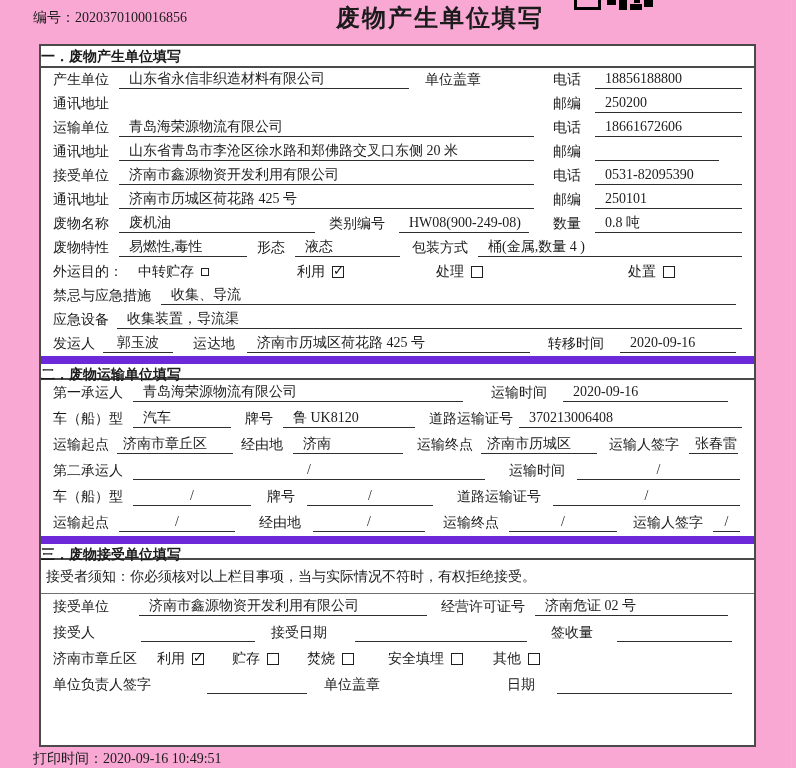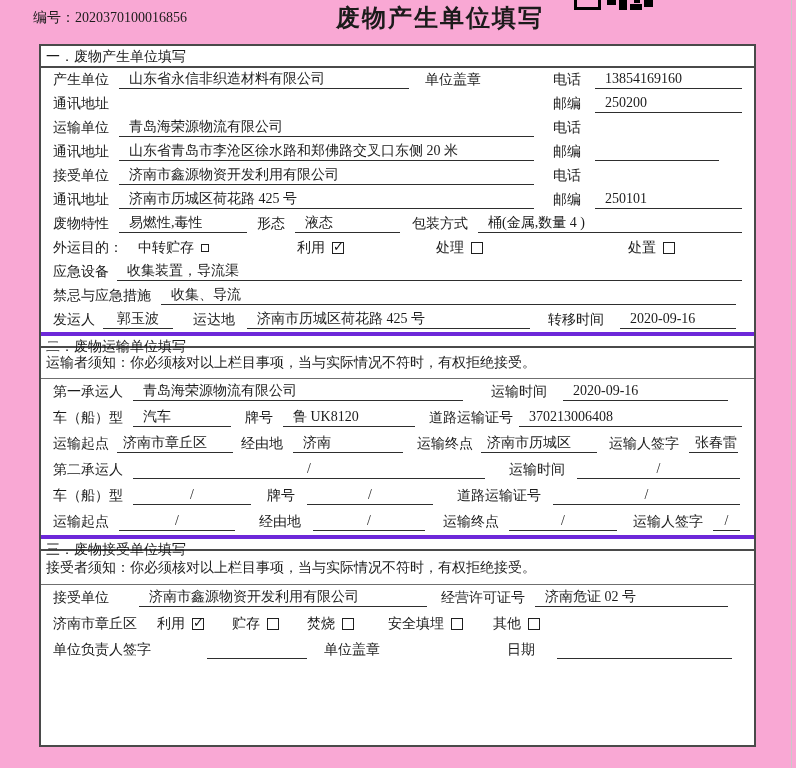--- a/index.html
+++ b/index.html
@@ -11,23 +11,23 @@
   .title{position:absolute;left:0;top:2px;width:100%;box-sizing:border-box;padding-left:84px;
          text-align:center;font-family:"DejaVu Sans","Liberation Sans",sans-serif;
          font-weight:bold;font-size:24px;letter-spacing:2px;}
   .qr{position:absolute;left:574px;top:0;width:86px;height:10px;}
   .qr i{position:absolute;background:#000;}
   .qr .q0{left:0;top:0;width:27px;height:10px;background:transparent;border:3px solid #000;border-top:none;box-sizing:border-box;}
   
   .box{position:absolute;left:39px;top:44px;width:717px;height:703px;box-sizing:border-box;
        border:2px solid #4a4a4a;background:#fff;}
   .sec-h{height:22px;line-height:20px;box-sizing:border-box;border-bottom:2px solid #4a4a4a;
-         padding-left:5px;font-family:"DejaVu Sans","Liberation Sans",sans-serif;
-         font-weight:normal;font-size:14px;}
-  .sec-h.mid{border-top:4px solid #6d28d9;height:16px;line-height:21px;}
+         font-family:"DejaVu Sans","Liberation Sans",sans-serif;
+         font-weight:bold;font-size:14px;}
+  .sec-h.mid{border-top:8px solid #6d28d9;height:24px;line-height:21px;}
   .notice{display:flex;align-items:center;box-sizing:border-box;border-bottom:1px solid #6f6f6f;padding-left:5px;}
   .n2{height:31px;} .n3{height:34px;}
   .r{display:flex;align-items:center;height:24px;box-sizing:border-box;padding:0 12px;}
   .r2{height:26px;}
   .lg{display:flex;align-items:center;flex:0 0 auto;}
   .lbl{flex:0 0 auto;white-space:nowrap;overflow:visible;}
   .val{border-bottom:1px solid #2e2e2e;height:18px;line-height:16px;box-sizing:border-box;
        padding-left:10px;white-space:nowrap;overflow:visible;flex:0 0 auto;}
   .val.ctr{text-align:center;padding-left:0;}
   .flex1{flex:1 1 auto;}
@@ -63,66 +63,78 @@
 
     <div class="sec-h">一．废物产生单位填写</div>
 
     <div class="r">
       <div class="lg" style="width:500px">
         <span class="lbl" style="width:58px">产生单位</span>
         <span class="val" style="width:290px;margin-left:8px">山东省永信非织造材料有限公司</span>
         <span class="lbl" style="margin-left:16px">单位盖章</span>
       </div>
       <span class="lbl" style="width:30px">电话</span>
-      <span class="val flex1" style="margin-left:12px">13854169160</span>
+      <span class="val flex1" style="margin-left:12px">18856188800</span>
     </div>
 
     <div class="r">
       <div class="lg" style="width:500px">
         <span class="lbl" style="width:58px">通讯地址</span>
       </div>
       <span class="lbl" style="width:30px">邮编</span>
       <span class="val flex1" style="margin-left:12px">250200</span>
     </div>
 
     <div class="r">
       <div class="lg" style="width:500px">
         <span class="lbl" style="width:58px">运输单位</span>
         <span class="val" style="width:415px;margin-left:8px">青岛海荣源物流有限公司</span>
       </div>
       <span class="lbl" style="width:30px">电话</span>
+      <span class="val flex1" style="margin-left:12px">18661672606</span>
     </div>
 
     <div class="r">
       <div class="lg" style="width:500px">
         <span class="lbl" style="width:58px">通讯地址</span>
         <span class="val" style="width:415px;margin-left:8px">山东省青岛市李沧区徐水路和郑佛路交叉口东侧 20 米</span>
       </div>
       <span class="lbl" style="width:30px">邮编</span>
       <span class="val" style="width:124px;margin-left:12px"></span>
       <span class="sp flex1"></span>
     </div>
 
     <div class="r">
       <div class="lg" style="width:500px">
         <span class="lbl" style="width:58px">接受单位</span>
         <span class="val" style="width:415px;margin-left:8px">济南市鑫源物资开发利用有限公司</span>
       </div>
       <span class="lbl" style="width:30px">电话</span>
+      <span class="val flex1" style="margin-left:12px">0531-82095390</span>
     </div>
 
     <div class="r">
       <div class="lg" style="width:500px">
         <span class="lbl" style="width:58px">通讯地址</span>
         <span class="val" style="width:415px;margin-left:8px">济南市历城区荷花路 425 号</span>
       </div>
       <span class="lbl" style="width:30px">邮编</span>
       <span class="val flex1" style="margin-left:12px">250101</span>
     </div>
 
+    <div class="r">
+      <div class="lg" style="width:500px">
+        <span class="lbl" style="width:58px">废物名称</span>
+        <span class="val" style="width:196px;margin-left:8px">废机油</span>
+        <span class="lbl" style="width:58px;margin-left:14px">类别编号</span>
+        <span class="val" style="width:130px;margin-left:12px">HW08(900-249-08)</span>
+      </div>
+      <span class="lbl" style="width:30px">数量</span>
+      <span class="val flex1" style="margin-left:12px">0.8 吨</span>
+    </div>
 
     <div class="r">
       <span class="lbl" style="width:58px">废物特性</span>
       <span class="val" style="width:128px;margin-left:8px">易燃性,毒性</span>
       <span class="lbl" style="width:30px;margin-left:10px">形态</span>
       <span class="val" style="width:105px;margin-left:8px">液态</span>
       <span class="lbl" style="width:58px;margin-left:12px">包装方式</span>
       <span class="val flex1" style="margin-left:8px">桶(金属,数量 4 )</span>
     </div>
 
@@ -141,40 +153,39 @@
         <span class="cb"></span>
       </span>
       <span class="opt" style="margin-left:145px">
         <span>处置</span>
         <span class="cb"></span>
       </span>
     </div>
 
 
     <div class="r">
+      <span class="lbl" style="width:100px">禁忌与应急措施</span>
+      <span class="val flex1" style="margin-left:8px;margin-right:6px">收集、导流</span>
+    </div>
+
+    <div class="r">
       <span class="lbl" style="width:58px">应急设备</span>
       <span class="val flex1" style="margin-left:6px">收集装置，导流渠</span>
-    </div>
-
-    <div class="r">
-      <span class="lbl" style="width:100px">禁忌与应急措施</span>
-      <span class="val flex1" style="margin-left:8px;margin-right:6px">收集、导流</span>
     </div>
 
     <div class="r">
       <span class="lbl" style="width:44px">发运人</span>
       <span class="val ctr" style="width:70px;margin-left:6px">郭玉波</span>
       <span class="lbl" style="width:44px;margin-left:20px">运达地</span>
       <span class="val" style="width:283px;margin-left:10px">济南市历城区荷花路 425 号</span>
       <span class="lbl" style="width:58px;margin-left:18px">转移时间</span>
       <span class="val flex1" style="margin-left:14px;margin-right:6px">2020-09-16</span>
     </div>
 
     <div class="sec-h mid">二．废物运输单位填写</div>
-    <div class="notice n2">运输者须知：你必须核对以上栏目事项，当与实际情况不符时，有权拒绝接受。</div>
 
     <div class="r r2">
       <span class="lbl" style="width:72px">第一承运人</span>
       <span class="val" style="width:330px;margin-left:8px">青岛海荣源物流有限公司</span>
       <span class="lbl" style="width:58px;margin-left:28px">运输时间</span>
       <span class="val flex1" style="margin-left:14px;margin-right:14px">2020-09-16</span>
     </div>
 
     <div class="r r2">
       <span class="lbl" style="width:74px">车（船）型</span>
@@ -226,20 +237,28 @@
     <div class="sec-h mid">三．废物接受单位填写</div>
     <div class="notice n3">接受者须知：你必须核对以上栏目事项，当与实际情况不符时，有权拒绝接受。</div>
 
     <div class="r r2">
       <span class="lbl" style="width:58px">接受单位</span>
       <span class="val" style="width:288px;margin-left:28px">济南市鑫源物资开发利用有限公司</span>
       <span class="lbl" style="width:84px;margin-left:14px">经营许可证号</span>
       <span class="val flex1" style="margin-left:10px;margin-right:14px">济南危证 02 号</span>
     </div>
 
+    <div class="r r2">
+      <span class="lbl" style="width:44px">接受人</span>
+      <span class="val ctr" style="width:114px;margin-left:44px"></span>
+      <span class="lbl" style="width:58px;margin-left:16px">接受日期</span>
+      <span class="val ctr" style="width:172px;margin-left:26px"></span>
+      <span class="lbl" style="width:44px;margin-left:24px">签收量</span>
+      <span class="val flex1 ctr" style="margin-left:22px;margin-right:10px"></span>
+    </div>
 
     <div class="r r2">
       <span class="lbl" style="width:86px">济南市章丘区</span>
       <span class="opt" style="margin-left:18px">
         <span>利用</span>
         <span class="cb checked"></span>
       </span>
       <span class="opt" style="margin-left:28px">
         <span>贮存</span>
         <span class="cb"></span>
@@ -261,13 +280,16 @@
     <div class="r r2">
       <span class="lbl" style="width:100px">单位负责人签字</span>
       <span class="val ctr" style="width:100px;margin-left:54px"></span>
       <span class="lbl" style="width:58px;margin-left:17px">单位盖章</span>
       <span class="lbl" style="width:30px;margin-left:125px">日期</span>
       <span class="val flex1 ctr" style="margin-left:20px;margin-right:10px"></span>
     </div>
 
   </div>
 
+  <div class="footer">
+    <span>打印时间：</span><span>2020-09-16 10:49:51</span>
+  </div>
 </div>
 
 </body></html>

